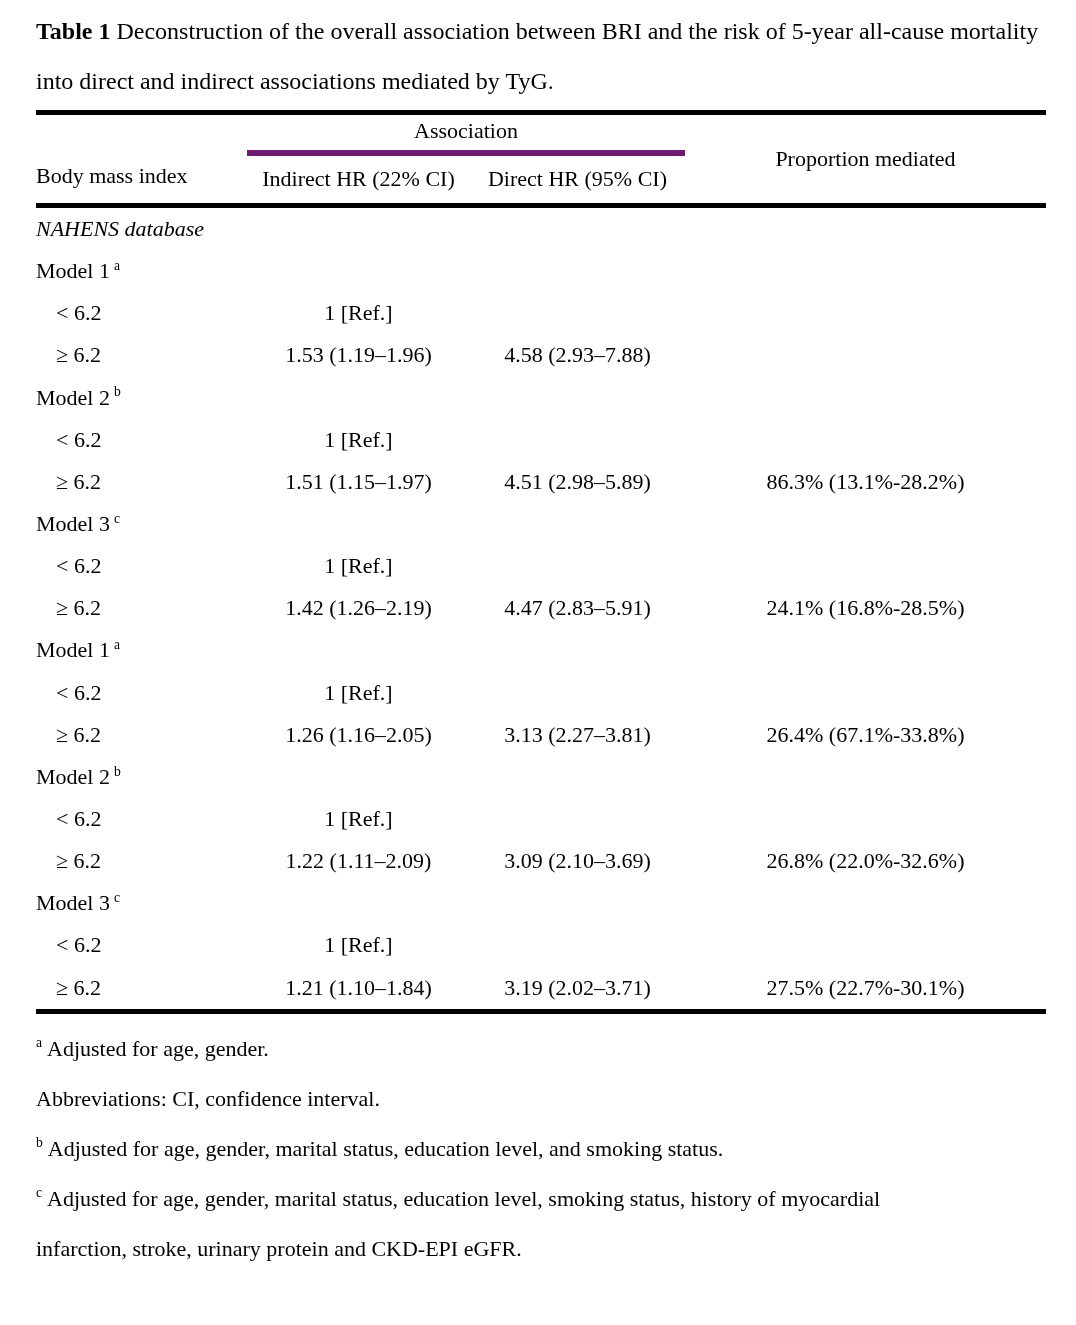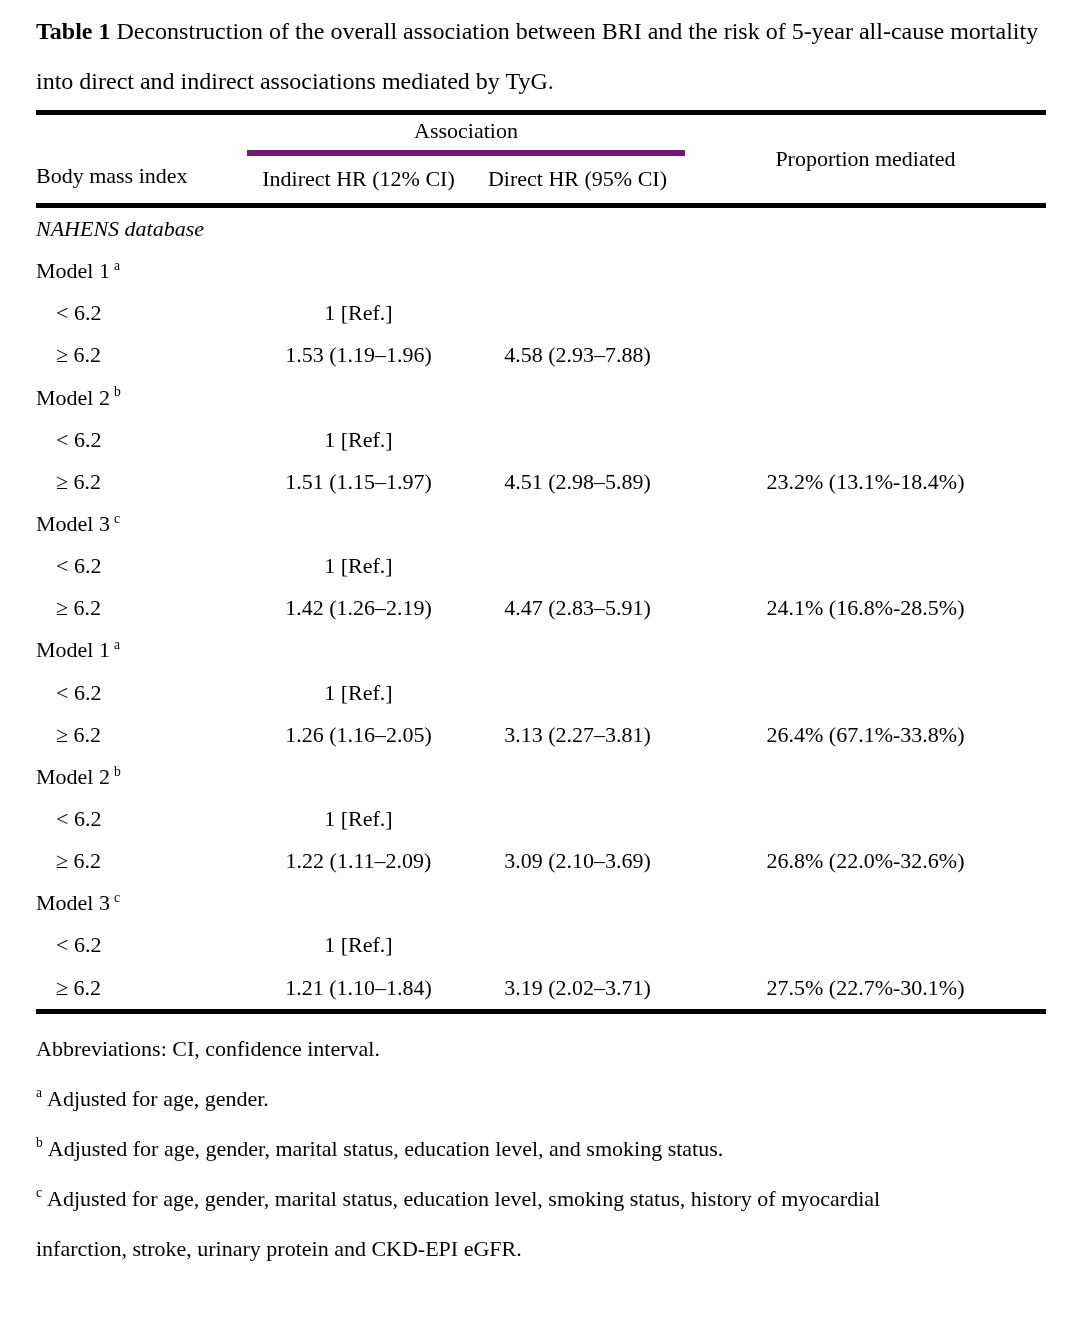--- a/index.html
+++ b/index.html
@@ -106,21 +106,21 @@
 <div class="page">
 
   <p class="caption"><b>Table 1</b><span> Deconstruction of the overall association between BRI and the risk of 5-year all-cause mortality into direct and indirect associations mediated by TyG.</span></p>
 
   <div class="datatable">
     <div class="thead">
       <div class="th-stub">Body mass index</div>
       <div class="mid">
         <div class="spanner">Association</div>
         <div class="subrow">
-          <div class="th-sub">Indirect HR (12% CI)</div>
+          <div class="th-sub">Indirect HR (22% CI)</div>
           <div class="th-sub">Direct HR (95% CI)</div>
         </div>
       </div>
       <div class="th-right">Proportion mediated</div>
     </div>
     <div class="tbody" id="tbody">
         <div class="trow">
           <div class="cell stub italic">NAHENS database</div>
           <div class="cell c"></div>
           <div class="cell c"></div>
@@ -152,21 +152,21 @@
         <div class="trow">
           <div class="cell stub indent">&lt; 6.2</div>
           <div class="cell c">1 [Ref.]</div>
           <div class="cell c"></div>
           <div class="cell c"></div>
         </div>
         <div class="trow">
           <div class="cell stub indent">≥ 6.2</div>
           <div class="cell c">1.51 (1.15–1.97)</div>
           <div class="cell c">4.51 (2.98–5.89)</div>
-          <div class="cell c">23.2% (13.1%-18.4%)</div>
+          <div class="cell c">86.3% (13.1%-28.2%)</div>
         </div>
         <div class="trow">
           <div class="cell stub">Model 3<sup>c</sup></div>
           <div class="cell c"></div>
           <div class="cell c"></div>
           <div class="cell c"></div>
         </div>
         <div class="trow">
           <div class="cell stub indent">&lt; 6.2</div>
           <div class="cell c">1 [Ref.]</div>
@@ -230,19 +230,19 @@
         <div class="trow">
           <div class="cell stub indent">≥ 6.2</div>
           <div class="cell c">1.21 (1.10–1.84)</div>
           <div class="cell c">3.19 (2.02–3.71)</div>
           <div class="cell c">27.5% (22.7%-30.1%)</div>
         </div>
       </div>
   </div>
 
   <div class="footnotes" id="footnotes">
+      <p class="footnote"><sup>a</sup>Adjusted for age, gender.</p>
       <p class="footnote">Abbreviations: CI, confidence interval.</p>
-      <p class="footnote"><sup>a</sup>Adjusted for age, gender.</p>
       <p class="footnote"><sup>b</sup>Adjusted for age, gender, marital status, education level, and smoking status.</p>
       <p class="footnote"><sup>c</sup>Adjusted for age, gender, marital status, education level, smoking status, history of myocardial infarction, stroke, urinary protein and CKD-EPI eGFR.</p>
     </div>
 
 </div>
 
 </body></html>

